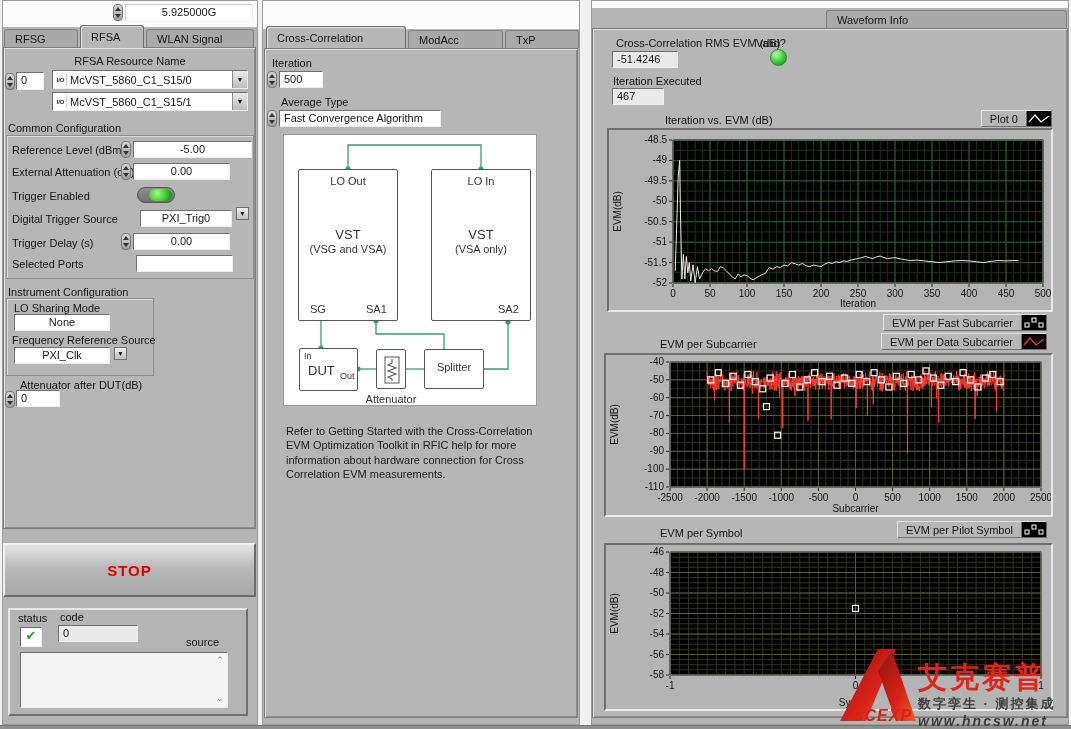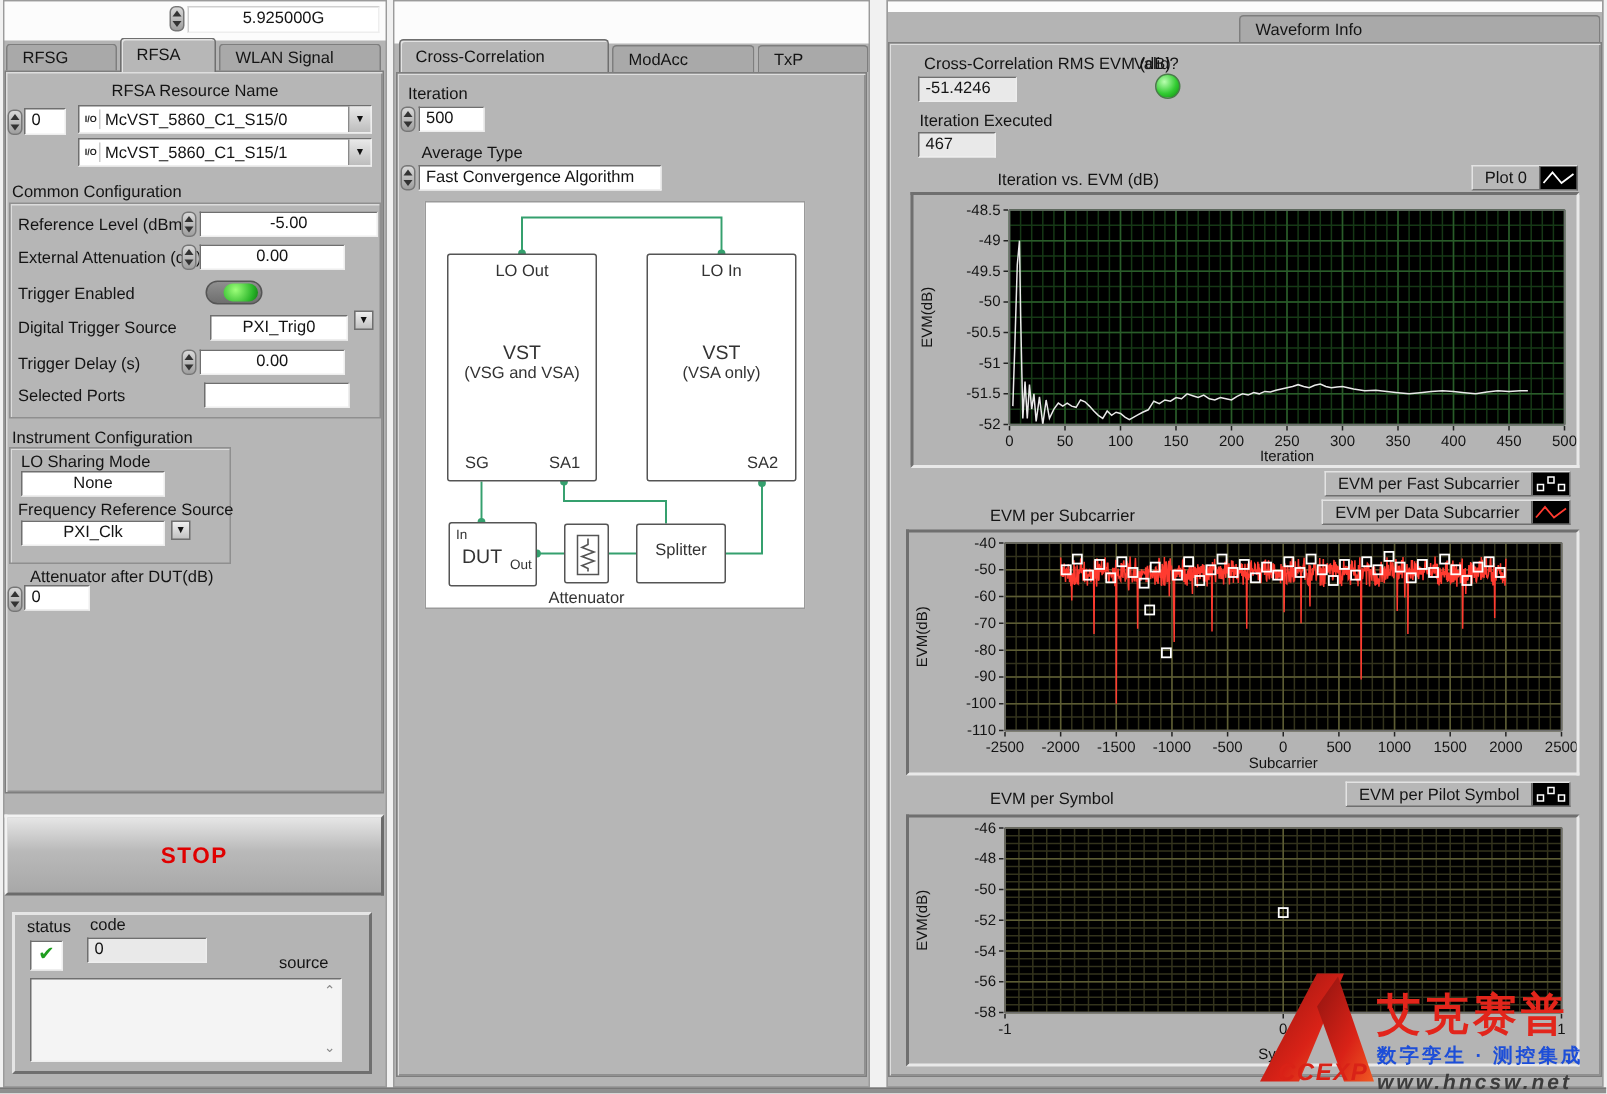--- a/index.html
+++ b/index.html
@@ -59,21 +59,21 @@
   .graph-canvas{position:absolute;inset:0;}
   .legend-stack{position:absolute;display:flex;flex-direction:column;align-items:flex-end;gap:2px;z-index:6;}
   .legend-row{display:flex;align-items:center;background:#b7b7b7;border:1px solid;
        border-color:#e3e3e3 #6f6f6f #6f6f6f #e3e3e3;}
   .legend-label{padding:1px 8px;white-space:nowrap;}
   .legend-icon{width:24px;height:15px;background:#000;border-left:1px solid #6f6f6f;
        display:flex;align-items:center;justify-content:center;}
   .chart-title{position:absolute;z-index:6;margin-left:47px;}
   .watermark{position:absolute;z-index:9;pointer-events:none;display:flex;align-items:flex-end;}
   .wm-cn{font-size:29px;font-weight:bold;color:#e2251b;letter-spacing:3px;line-height:1;}
-  .wm-tag{font-size:13px;font-weight:bold;color:#1d4ed8;letter-spacing:2px;margin-top:3px;}
+  .wm-tag{font-size:13px;font-weight:bold;color:#404040;letter-spacing:2px;margin-top:3px;}
   .wm-url{font-size:14px;font-weight:bold;font-style:italic;color:#3c3c3c;letter-spacing:2px;}
   .bottombar{position:absolute;left:0;top:725px;width:1071px;height:4px;background:#8f8f8f;border-top:1px solid #777;}
 </style>
 </head>
 <body>
 
 <div class="screen">
 
   <div class="panel" style="left:2px;top:0;width:256px;height:725px;"></div>
   <div class="white-strip" style="left:3px;top:1px;width:254px;height:26px;"></div>
@@ -239,20 +239,21 @@
       <svg width="30" height="40">
         <rect x="8" y="7" width="14" height="26" fill="none" stroke="#555"></rect>
         <polyline points="15,9 15,13 11,15 19,18 11,21 19,24 11,27 15,29 15,31" fill="none" stroke="#555" stroke-width="1.1"></polyline>
       </svg>
     </div>
     <div class="dlabel" style="left:72px;top:258px;width:70px;text-align:center;">Attenuator</div>
     <div class="dbox" style="left:140px;top:214px;width:60px;height:40px;"></div>
     <div class="dlabel" style="left:140px;top:226px;width:60px;text-align:center;">Splitter</div>
   </div>
 
+  <div class="note" style="left:286px;top:424px;width:252px;">Refer to Getting Started with the Cross-Correlation EVM Optimization Toolkit in RFIC help for more information about hardware connection for Cross Correlation EVM measurements.</div>
 
   <div class="panel" style="left:591px;top:0;width:478px;height:725px;"></div>
   <div class="white-strip" style="left:592px;top:1px;width:476px;height:7px;"></div>
   <div class="tab" style="left:826px;top:10px;width:241px;height:18px;">
       <span>Waveform Info</span>
     </div>
   <div class="tabbody" style="left:592px;top:28px;width:476px;height:690px;"></div>
 
   <div class="label" style="left:616px;top:37px;">Cross-Correlation RMS EVM (dB)</div>
   <div class="field" style="left:612px;top:51px;width:66px;height:17px;background:#e9e9e9;">-51.4246</div>

